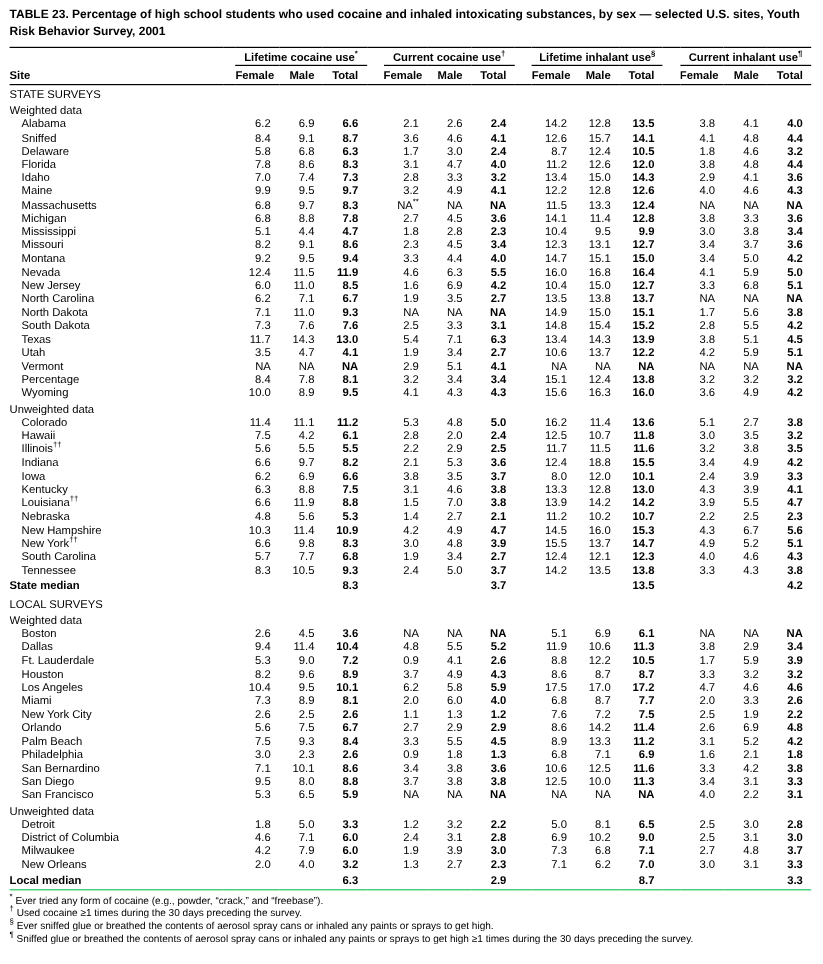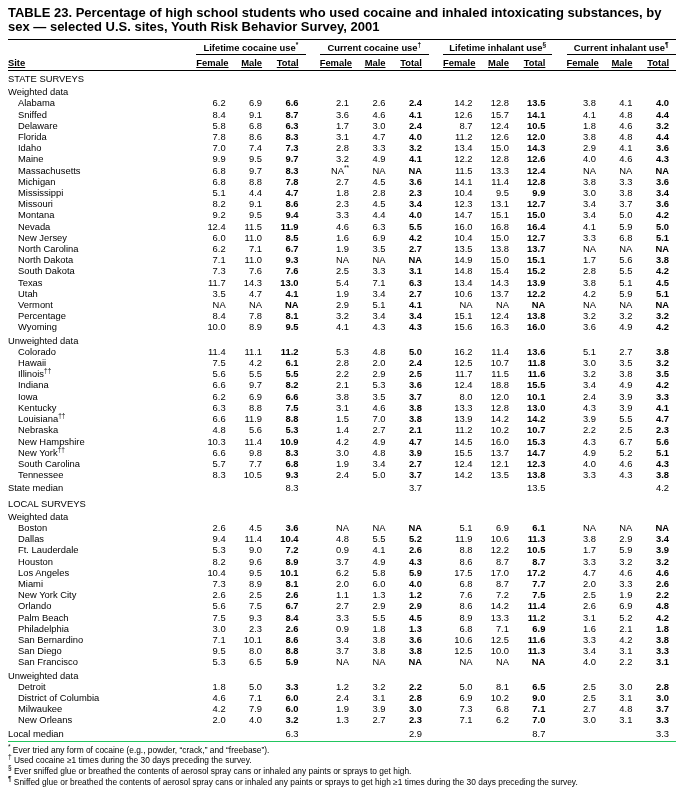--- a/index.html
+++ b/index.html
@@ -4,36 +4,36 @@
 <style>
   * { margin:0; padding:0; box-sizing:border-box; }
   body {
     width:686px; height:803px;
     background:#fff; color:#000;
     font-family:"Liberation Sans","DejaVu Sans",sans-serif;
     -webkit-font-smoothing:antialiased;
   }
   .page { padding:6px 8px 0 8px; }
   .title {
-    font-size:13px; font-weight:bold; line-height:13.5px;
+    font-size:10px; font-weight:bold; line-height:13.5px;
     margin-bottom:6px; color:#000;
   }
   table { border-collapse:collapse; table-layout:fixed; width:668px; }
   th, td { overflow:hidden; white-space:nowrap; vertical-align:bottom; }
   thead th { font-size:9.4px; font-weight:bold; }
   .bt { border-top:1px solid #000; }
   .grp { text-align:center; border-bottom:1px solid #000; padding:2px 1px 1px 1px; }
-  .sub-row th { border-bottom:1.5px solid #000; padding:2px 7px 2px 0; text-align:right;text-decoration:underline; }
+  .sub-row th { border-bottom:1.5px solid #000; padding:2px 7px 2px 0; text-align:right; }
   .sub-row th.site-h { text-align:left; padding-left:0; }
   tbody td { font-size:9.4px; line-height:11.2px; padding:0 7px 0 0; }
   td.num { text-align:right; }
   td.total { font-weight:bold; }
   tr.section td, tr.subsection td { font-weight:normal; padding-top:2px; }
   tr.site td.site { padding-left:10px;margin-top:41px; }
-  tr.median td { font-weight:normal; padding-top:2px; padding-bottom:2px; }
+  tr.median td { font-weight:bold; padding-top:2px; padding-bottom:2px; }
   tr.last td { border-bottom:1px solid #22c55e; }
   sup { font-size:6.5px; vertical-align:super; line-height:0; }
   .footnotes { margin-top:3px; }
   .fn {
     font-size:8.4px; line-height:10.6px; color:#000;
     padding-left:9px; text-indent:-9px;
   }
 </style>
 </head>
 <body>

